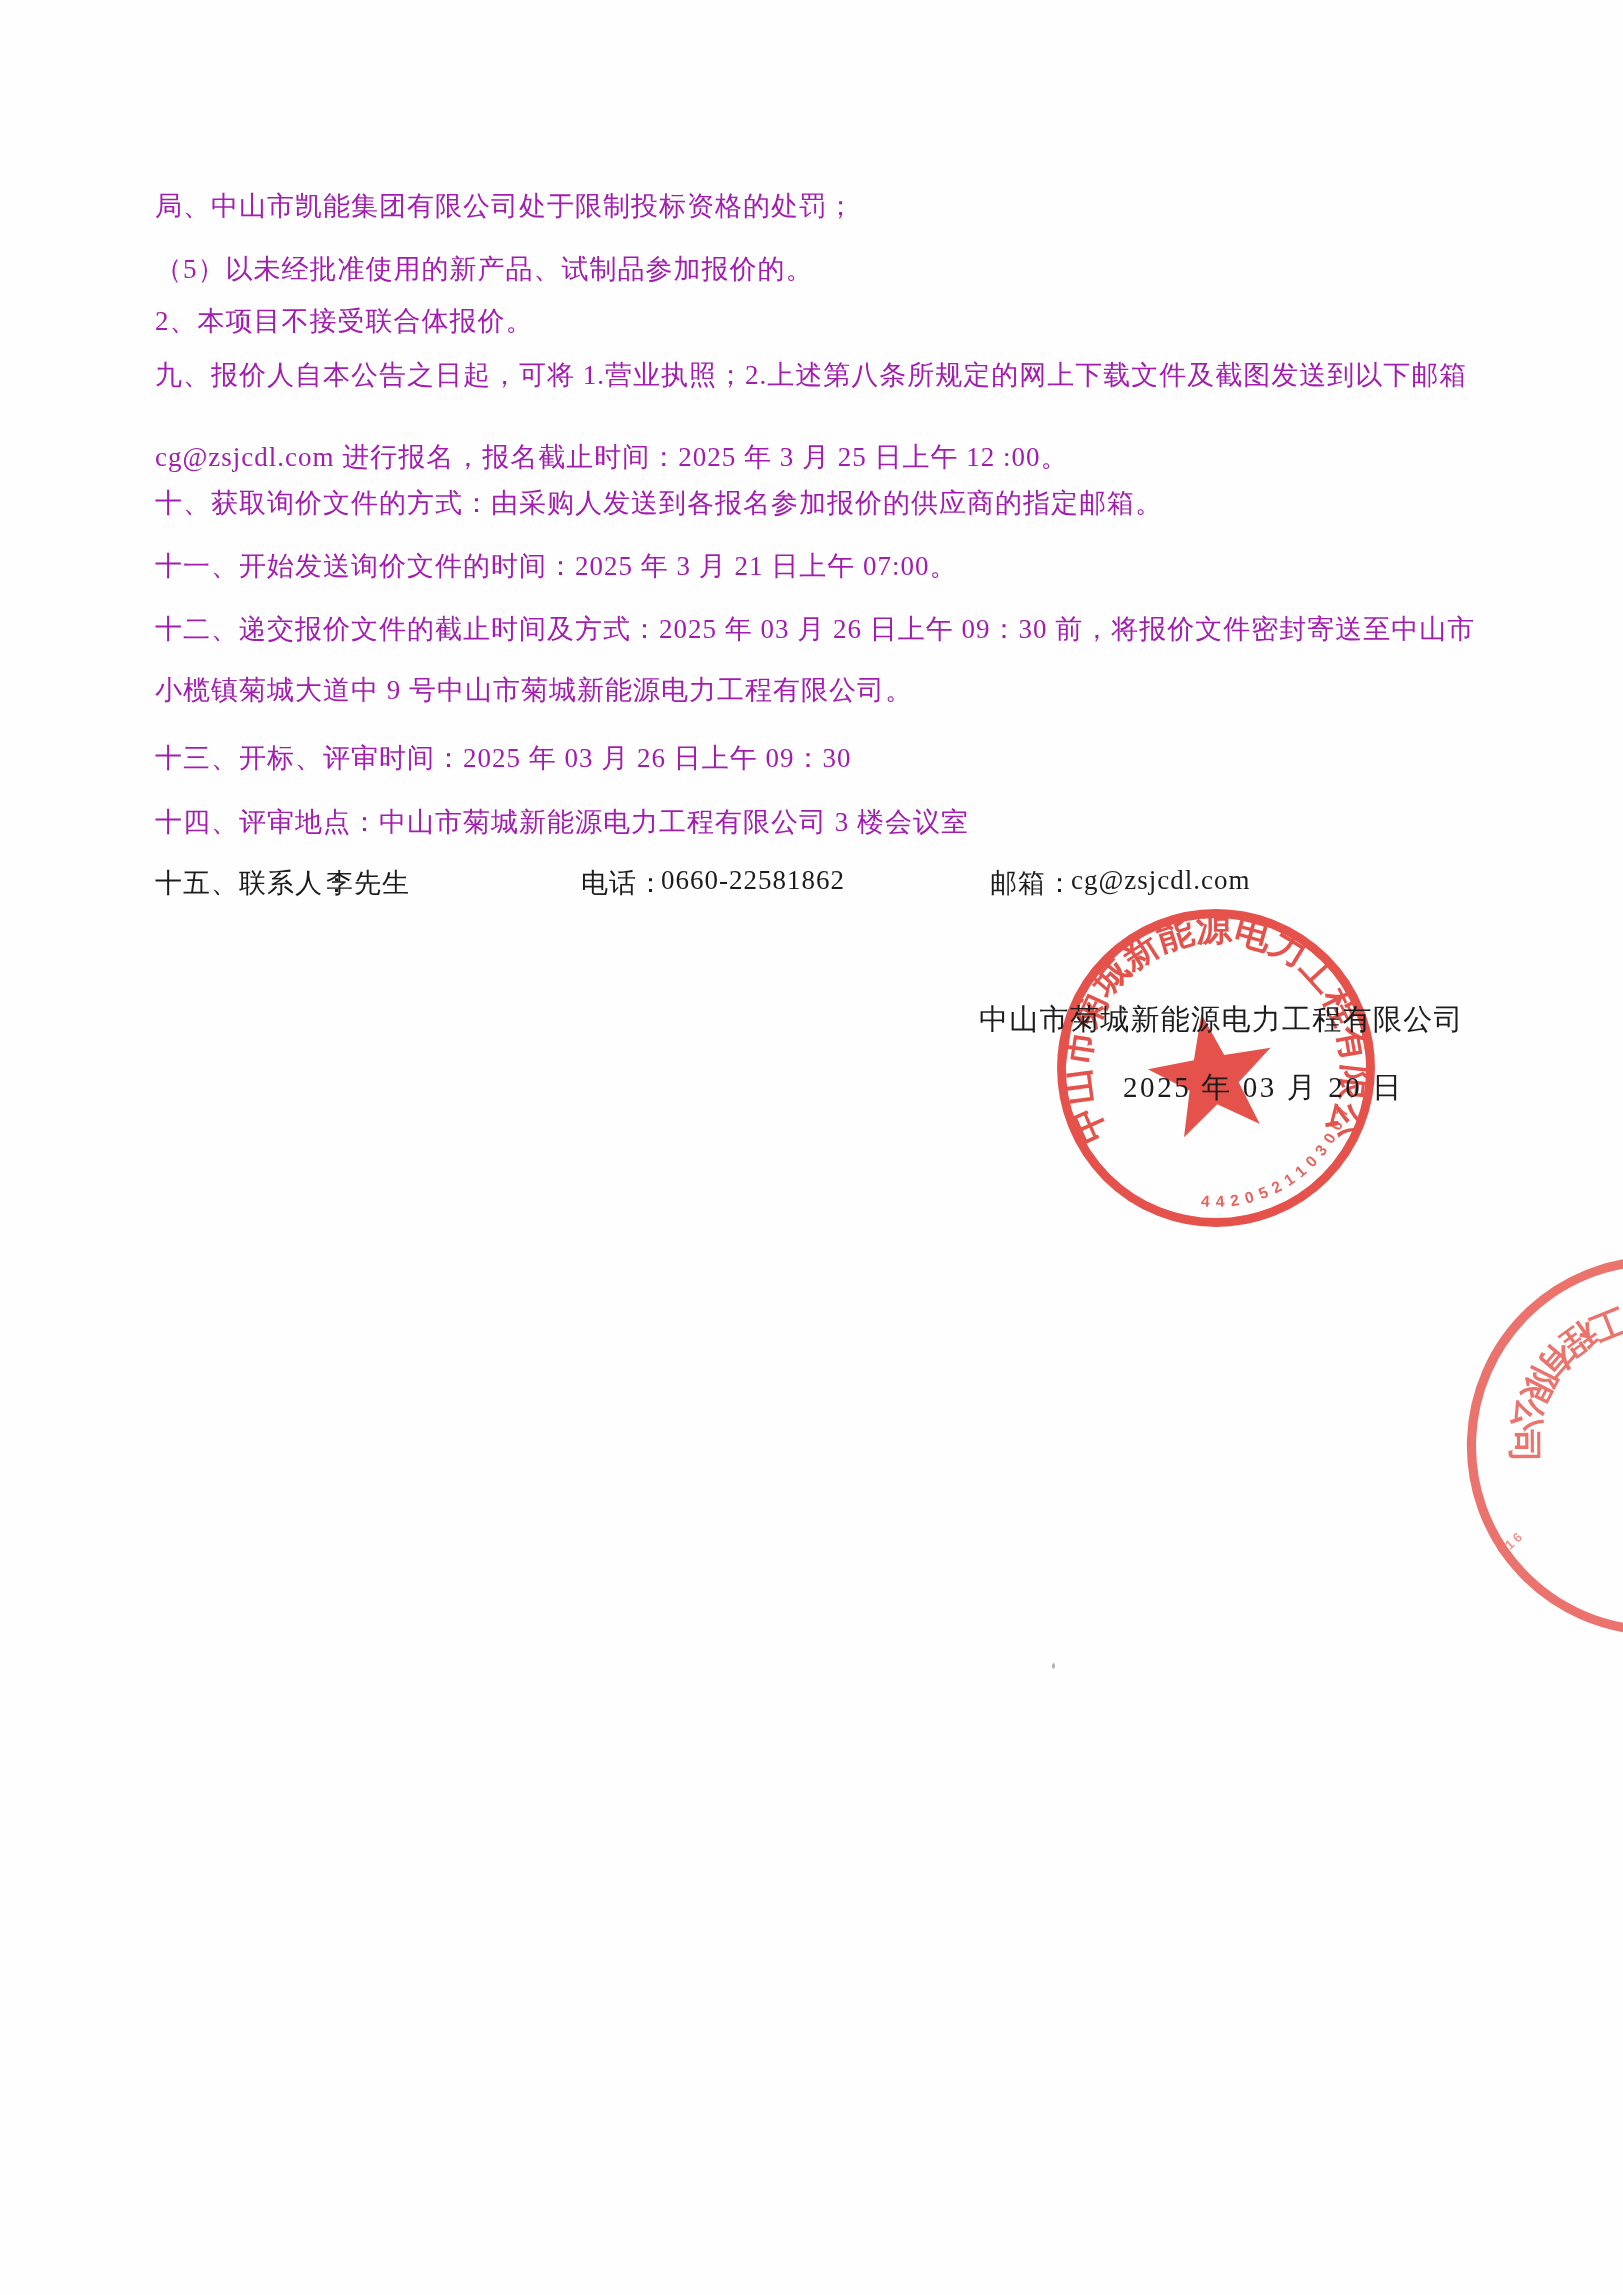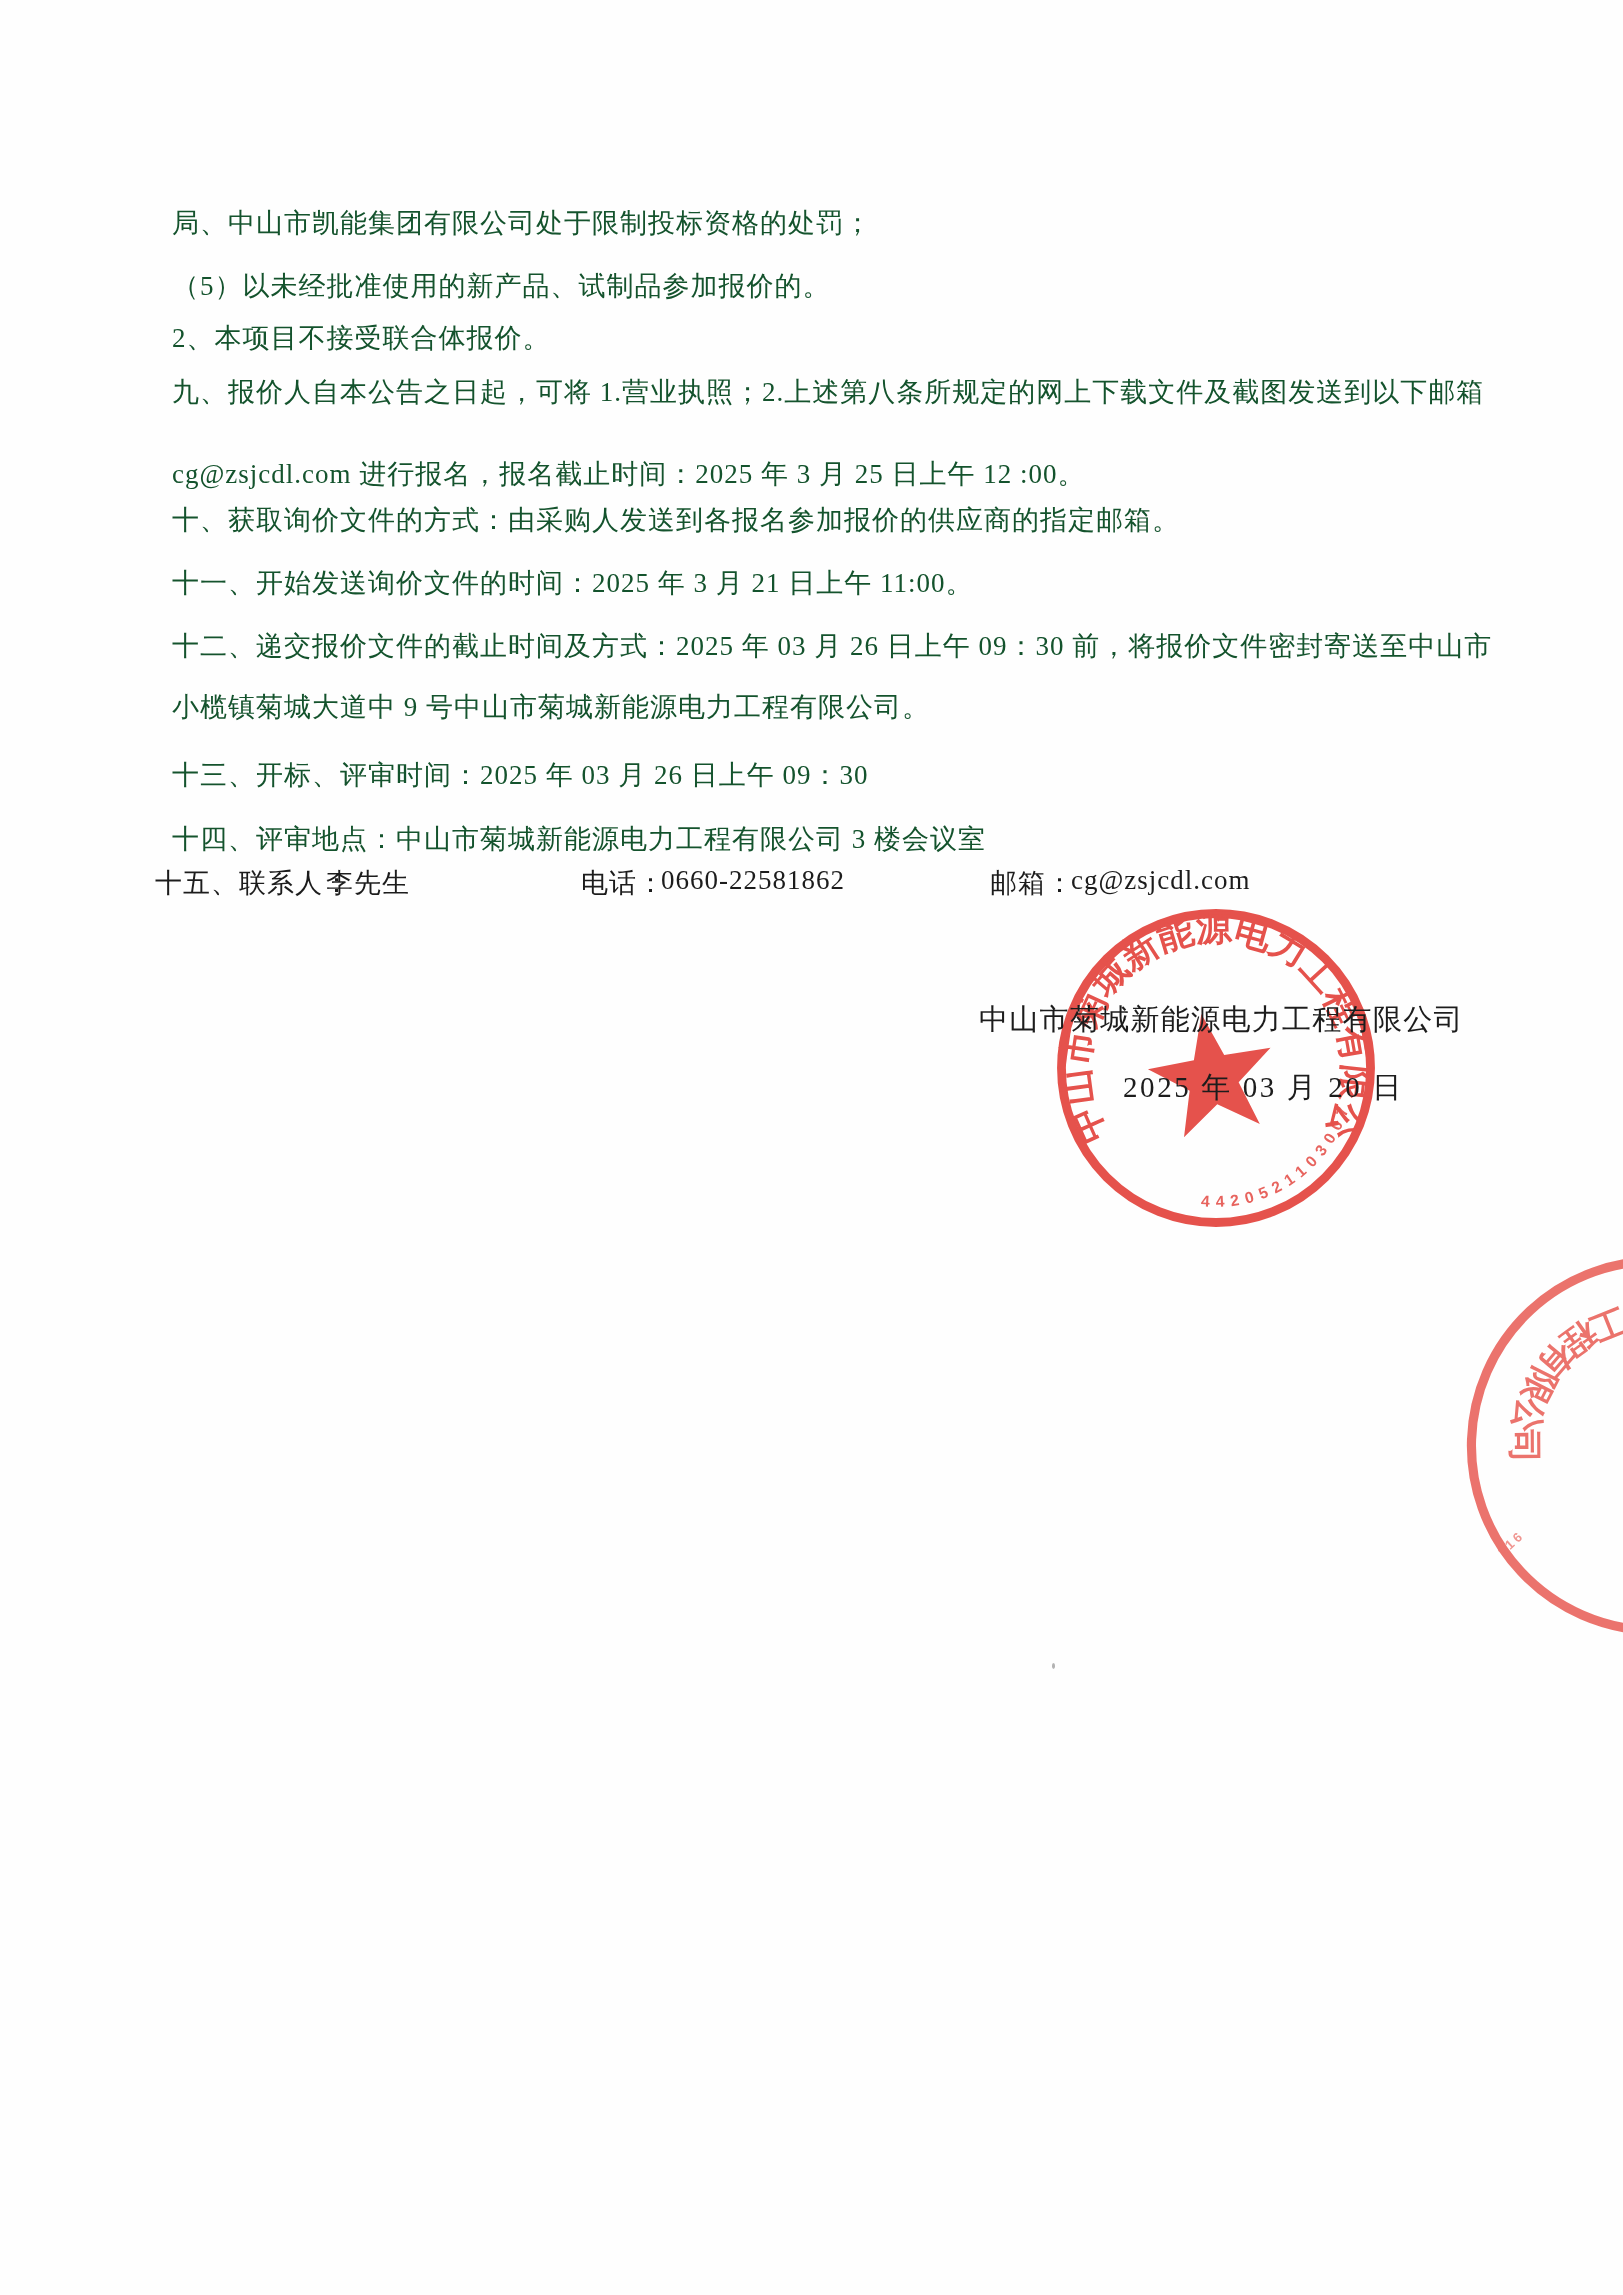--- a/index.html
+++ b/index.html
@@ -2,23 +2,23 @@
 <html style="font-size:10.5px"><head>
 <meta charset="utf-8">
 <style>
   html,body{margin:0;padding:0;}
   body{
     width:1623px;height:2295px;position:relative;overflow:hidden;
     background:#fefefe;color:#1c1c1c;
     font-family:"Liberation Serif", serif;
   }
   .doc-line{
-    position:absolute;left:155px;margin:17px;
+    position:absolute;left:155px;margin:0;
     font-size:27px;line-height:1.2;letter-spacing:1px;white-space:pre;
-    color:#14532d;
+    color:#a21caf;
   }
   .contact-row{position:absolute;top:865px;left:0;width:1498px;height:39px;}
   .contact-row span{position:absolute;font-size:27px;letter-spacing:1px;white-space:pre;}
   .sig-company{position:absolute;left:979px;top:1000px;font-size:29px;letter-spacing:1.3px;white-space:pre;z-index:3;}
   .sig-date{position:absolute;left:1123px;top:1068px;font-size:29px;letter-spacing:2.6px;white-space:pre;z-index:3;text-align:right;}
   .seal{position:absolute;z-index:2;}
   .seal-main{left:1051px;top:903px;width:330px;height:330px;}
   .seal-partial{left:1461px;top:1248px;width:393px;height:393px;transform:rotate(2deg);}
   .seal text{font-family:"Liberation Sans", sans-serif;font-weight:bold;}
   .speck{
@@ -28,21 +28,21 @@
 </style>
 </head>
 <body>
 
 <p class="doc-line" style="top:190px">局、中山市凯能集团有限公司处于限制投标资格的处罚；</p>
 <p class="doc-line" style="top:253px">（5）以未经批准使用的新产品、试制品参加报价的。</p>
 <p class="doc-line" style="top:305px">2、本项目不接受联合体报价。</p>
 <p class="doc-line" style="top:359px">九、报价人自本公告之日起，可将 1.营业执照；2.上述第八条所规定的网上下载文件及截图发送到以下邮箱</p>
 <p class="doc-line" style="top:441px">cg@zsjcdl.com 进行报名，报名截止时间：2025 年 3 月 25 日上午 12 :00。</p>
 <p class="doc-line" style="top:487px">十、获取询价文件的方式：由采购人发送到各报名参加报价的供应商的指定邮箱。</p>
-<p class="doc-line" style="top:550px">十一、开始发送询价文件的时间：2025 年 3 月 21 日上午 11:00。</p>
+<p class="doc-line" style="top:550px">十一、开始发送询价文件的时间：2025 年 3 月 21 日上午 07:00。</p>
 <p class="doc-line" style="top:613px">十二、递交报价文件的截止时间及方式：2025 年 03 月 26 日上午 09：30 前，将报价文件密封寄送至中山市</p>
 <p class="doc-line" style="top:674px">小榄镇菊城大道中 9 号中山市菊城新能源电力工程有限公司。</p>
 <p class="doc-line" style="top:742px">十三、开标、评审时间：2025 年 03 月 26 日上午 09：30</p>
 <p class="doc-line" style="top:806px">十四、评审地点：中山市菊城新能源电力工程有限公司 3 楼会议室</p>
 
 <div class="contact-row">
   <span style="left:155px">十五、联系人：</span>
   <span style="left:326px">李先生</span>
   <span style="left:581px">电话：</span>
   <span style="left:661px">0660-22581862</span>

